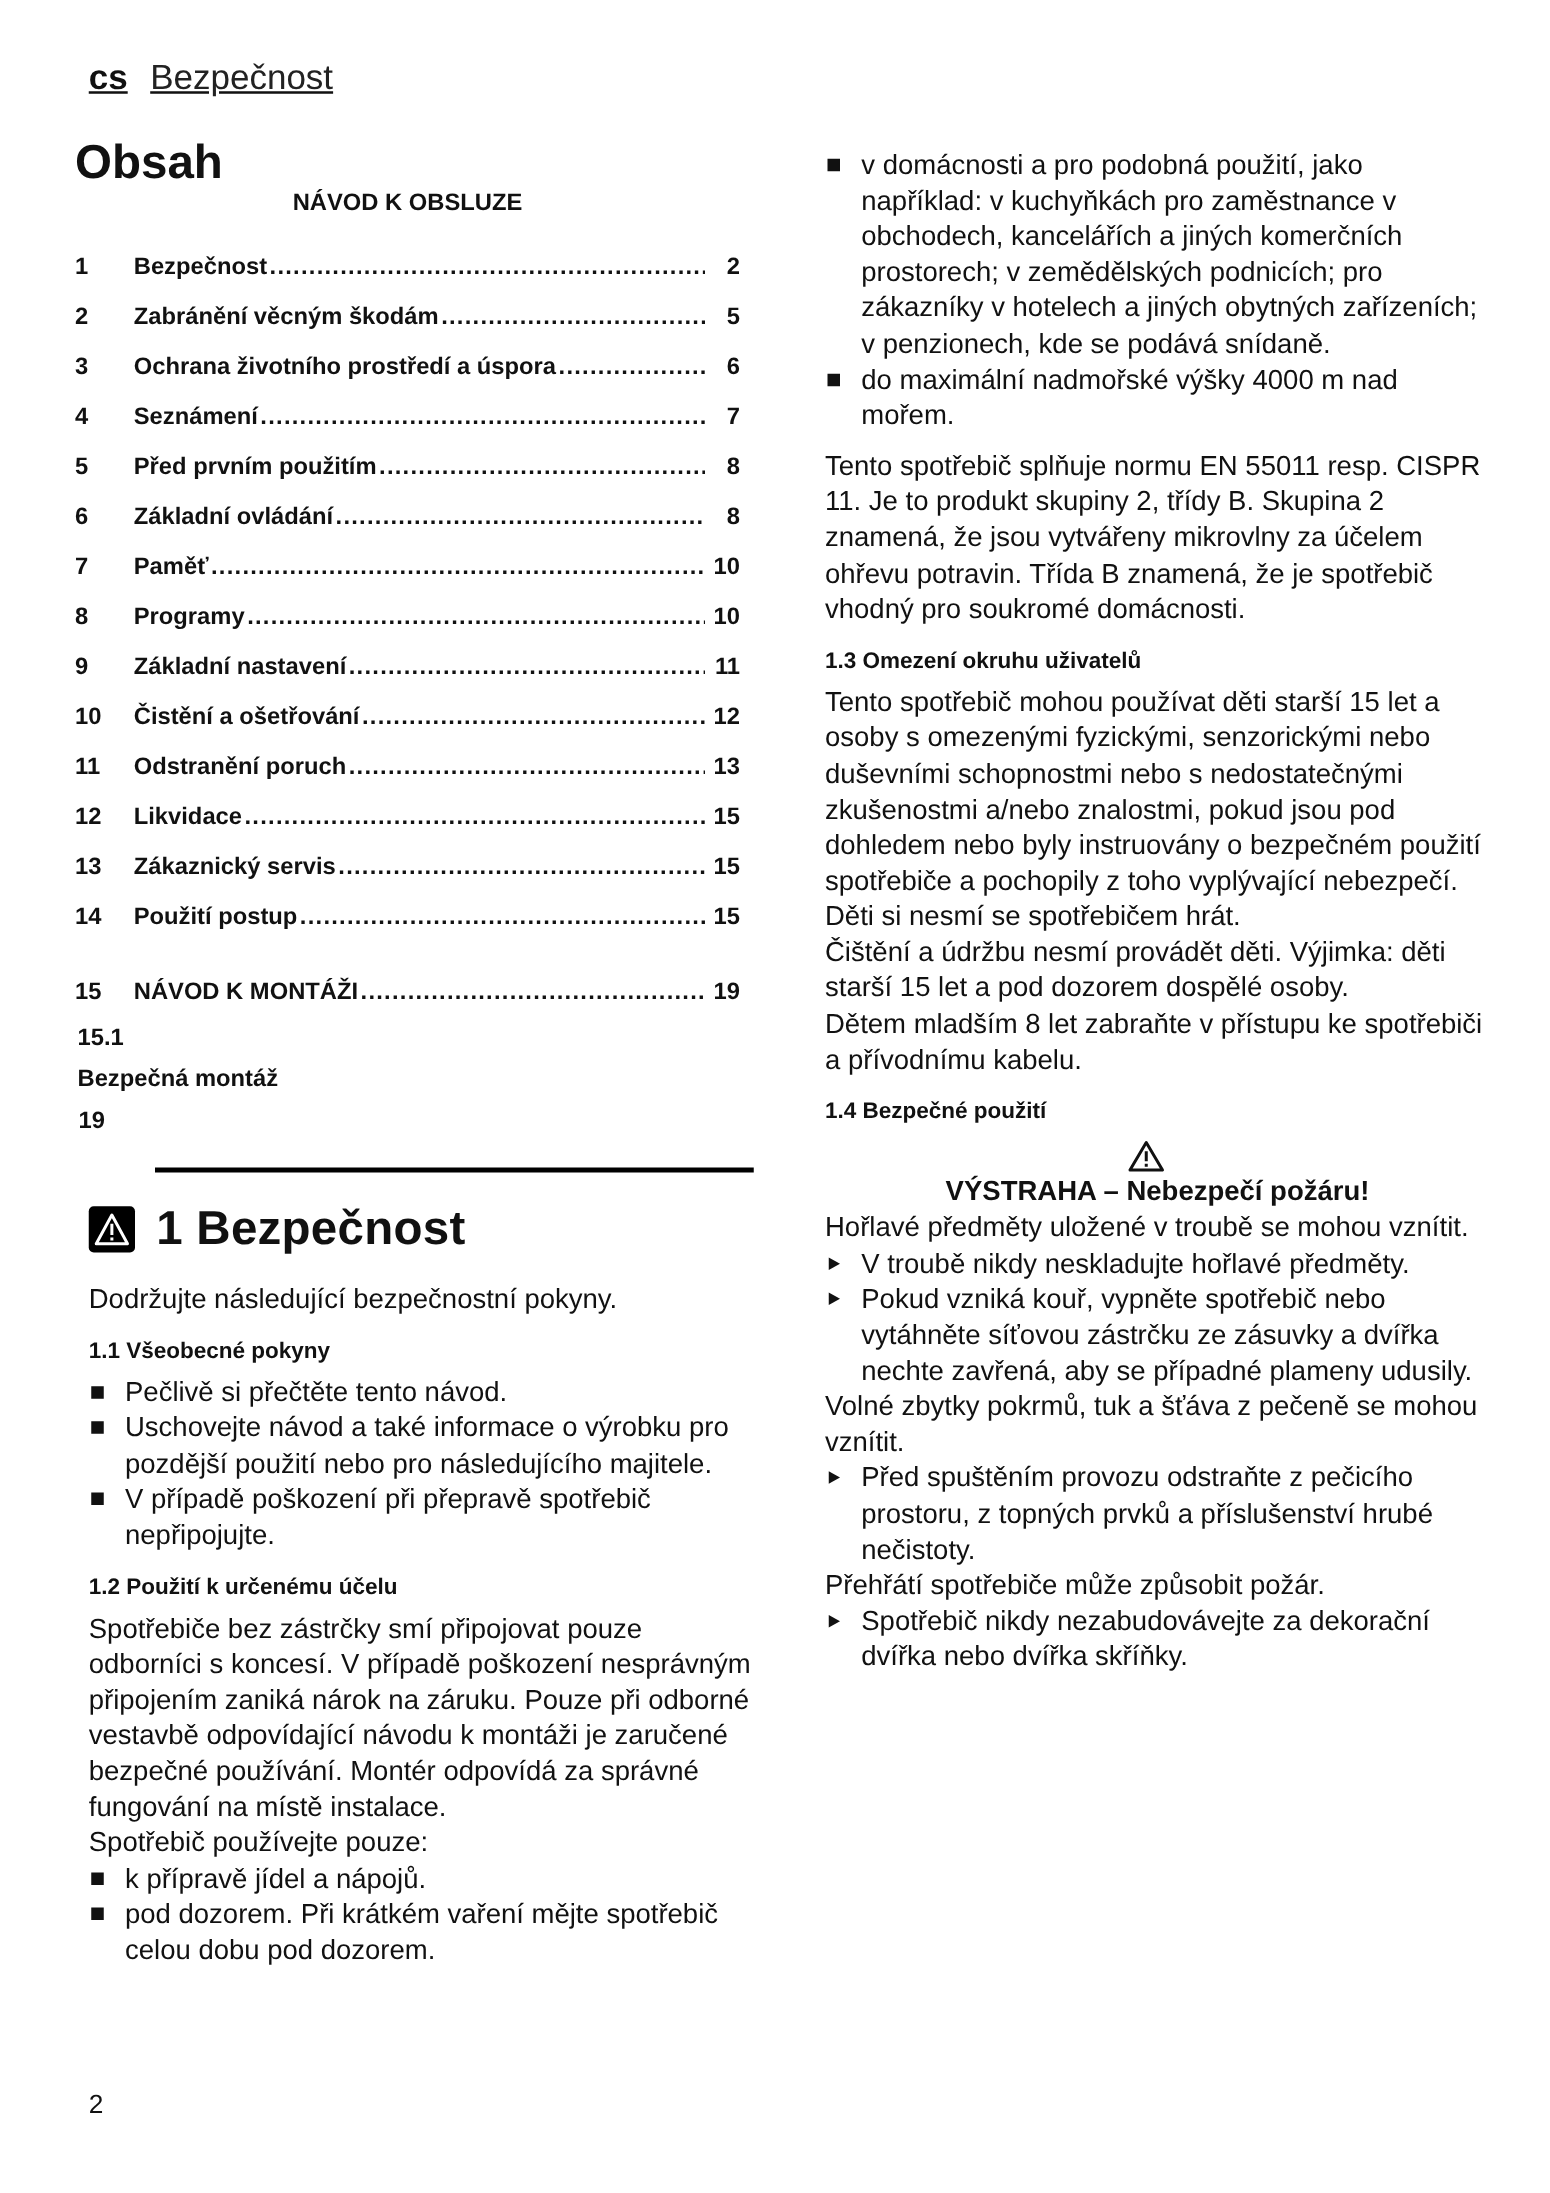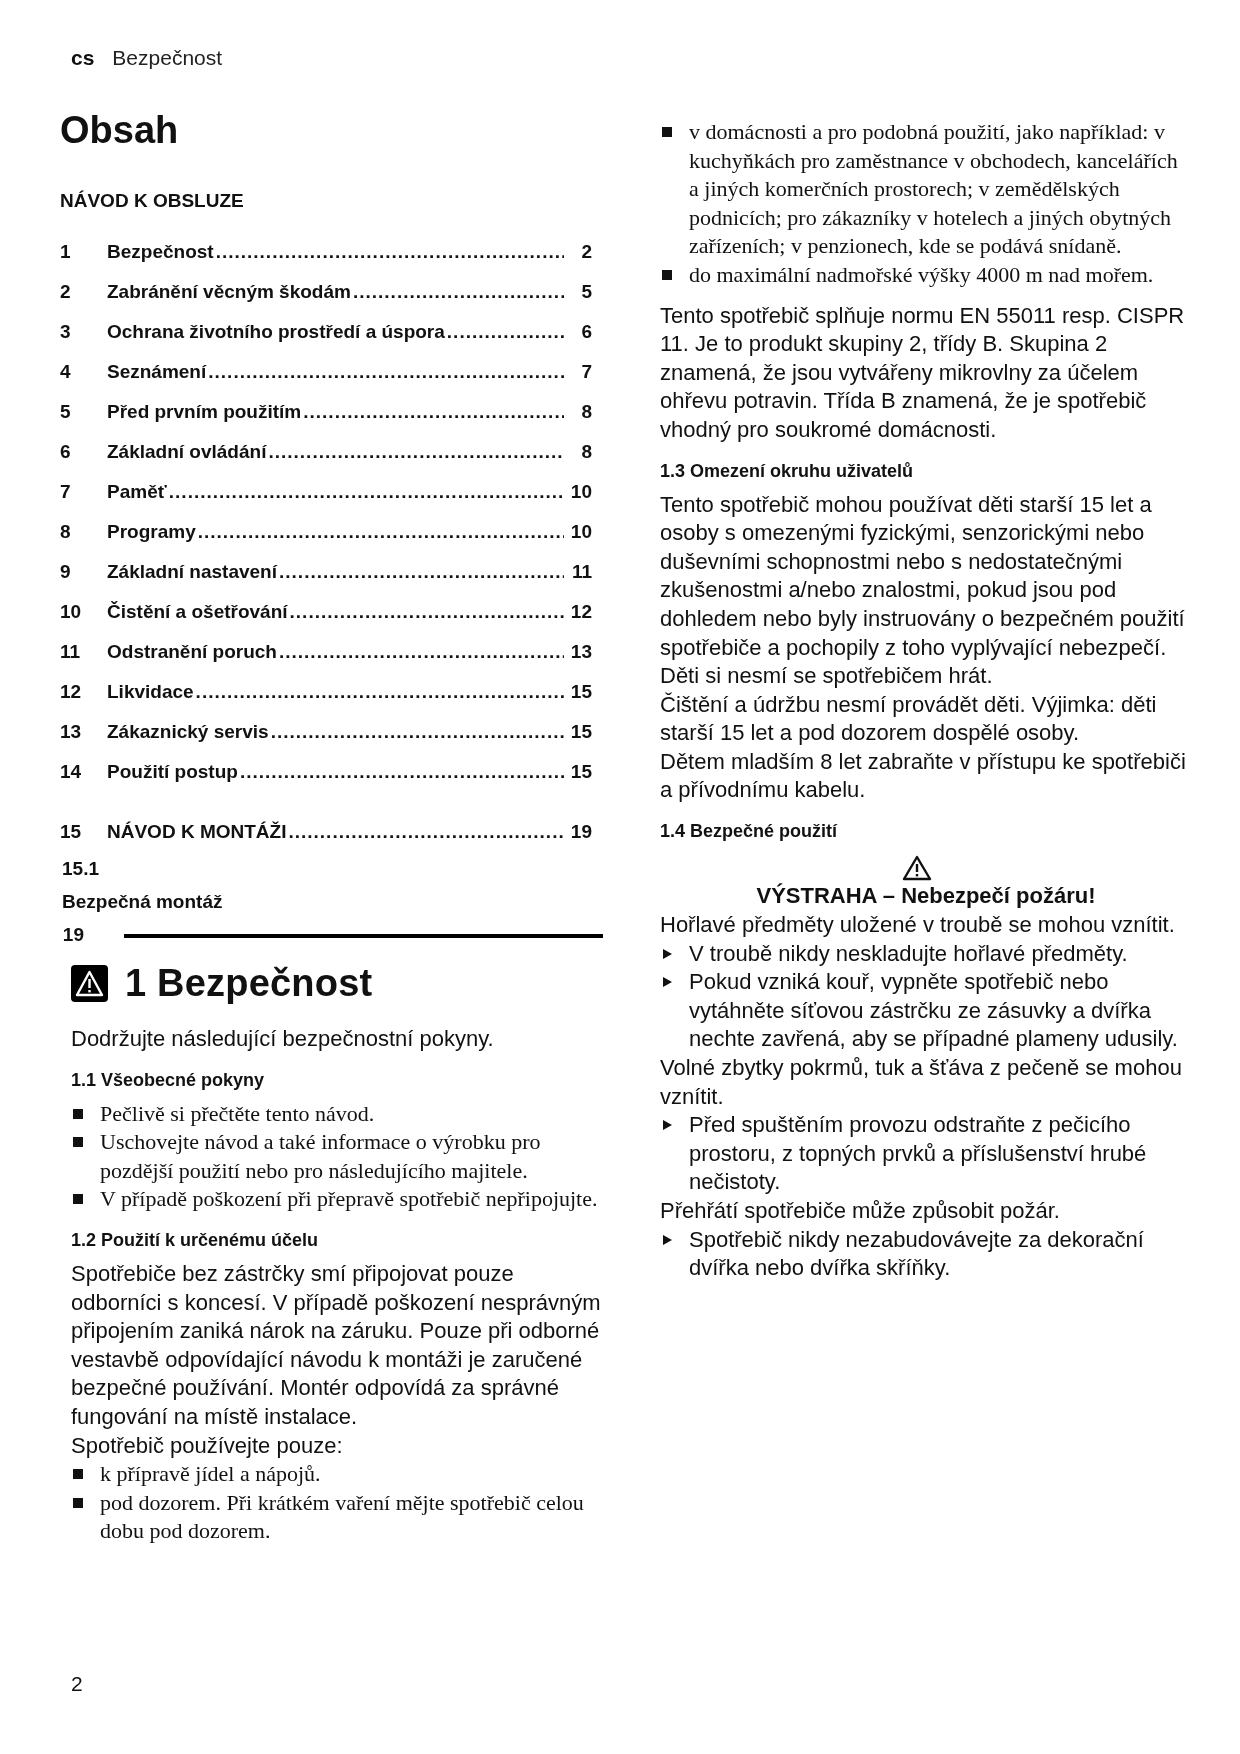--- a/index.html
+++ b/index.html
@@ -1,28 +1,28 @@
 <!DOCTYPE html>
 <html><head>
 <meta charset="utf-8">
 <style>
   html, body { margin: 0; padding: 0; background: #ffffff; }
   body {
     width: 1240px; height: 1754px; position: relative; overflow: hidden;
     font-family: "Liberation Sans", sans-serif; color: #111111;
   }
-  .running-head { position: absolute; left: 71px; top: 46px; font-size: 21px; }
+  .running-head { position: absolute; left: 71px; top: 46px; font-size: 28px; text-decoration: underline; }
   .running-head .lang { font-weight: bold; margin-right: 18px; }
   .running-head .section { font-weight: normal; color: #222; }
 
   .col-left { position: absolute; left: 60px; top: 100px; width: 532px; }
   .col-right { position: absolute; left: 660px; top: 118px; width: 532px; }
 
   .toc-title { font-size: 38px; font-weight: bold; margin: 8px 0 0 0; line-height: 44px; }
-  .toc-group { font-size: 19px; font-weight: bold; margin-top: 38px; margin-bottom: 20px; }
+  .toc-group { font-size: 19px; font-weight: bold; margin-bottom: 20px; text-align: center; }
   .toc-row {
     display: flex; align-items: baseline; font-size: 19px; font-weight: bold;
     height: 40px; line-height: 40px; white-space: nowrap;
   }
   .toc-row.compact { height: 33px; line-height: 33px; flex-direction: column; }
   .toc-row.gap { margin-top: 20px; }
   .toc-num { width: 47px; flex: none; }
   .toc-label { flex: none; }
   .toc-dots { flex: 1 1 auto; overflow: hidden; margin: 0 6px 0 2px; letter-spacing: 1px; }
   .toc-dots::before {
@@ -34,21 +34,21 @@
   .chapter-rule { position: absolute; left: 53px; top: 0; width: 479px; height: 4px; background: #000; }
   .chapter-head { display: flex; align-items: center; padding-top: 28px; }
   .warn-box {
     width: 37px; height: 37px; background: #000; border-radius: 4px; flex: none;
     display: flex; align-items: center; justify-content: center;
   }
   .chapter-title { font-size: 38px; font-weight: bold; margin-left: 17px; letter-spacing: 0.2px; }
 
   .body-text { font-size: 22px; line-height: 28.6px; }
   .sub-head { font-size: 18px; font-weight: bold; line-height: 28px; margin-top: 12px; margin-bottom: 6px; }
-  ul.sq { list-style: none; margin: 0; padding: 0; font-family: Liberation Serif, serif; }
+  ul.sq { list-style: none; margin: 0; padding: 0; }
   ul.sq li { position: relative; padding-left: 29px; }
   ul.sq li::before {
     content: ""; position: absolute; left: 2px; top: 9px; width: 10px; height: 10px; background: #111;
   }
   ul.tri { list-style: none; margin: 0; padding: 0; }
   ul.tri li { position: relative; padding-left: 29px; }
   ul.tri li::before {
     content: ""; position: absolute; left: 3px; top: 9px; width: 0; height: 0;
     border-top: 5px solid transparent; border-bottom: 5px solid transparent; border-left: 9px solid #111;
   }

